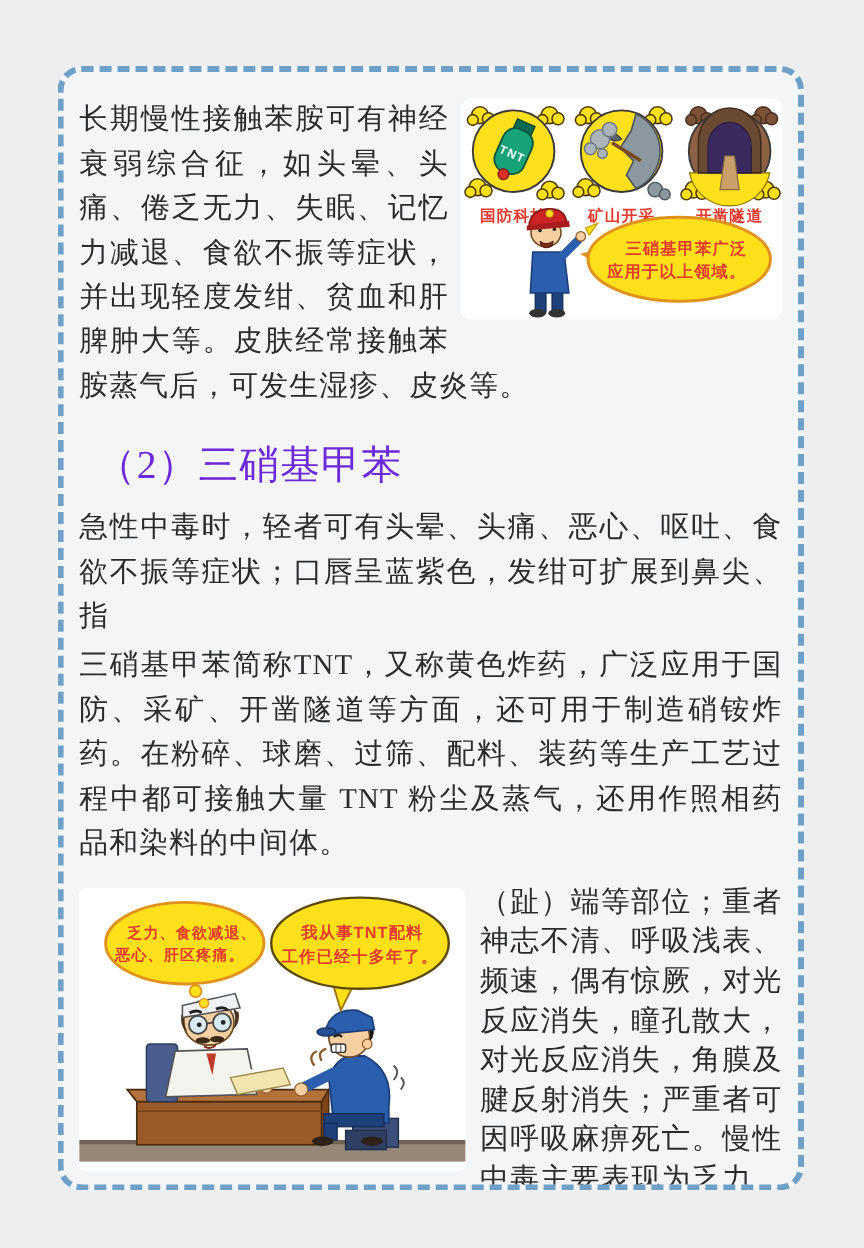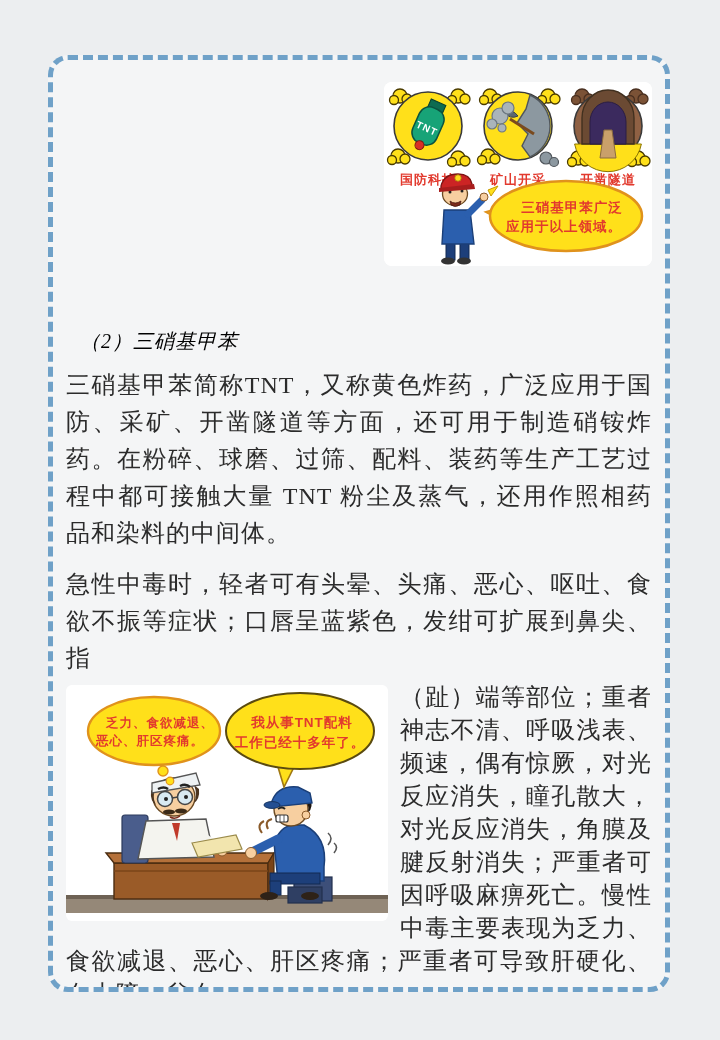--- a/index.html
+++ b/index.html
@@ -22,25 +22,24 @@
   .para {
     font-size:24px;
     line-height:37px;
     letter-spacing:1px;
     color:#2b2b2b;
     text-align:justify;
     text-justify:inter-ideograph;
     margin-bottom:14px;
   }
   .heading {
-    font-size:20px;
+    font-size:33px;
     letter-spacing:1px;
-    color:#000000;
+    color:#6d28d9;
     margin:24px 0 12px 14px;
-    font-style:italic;
   }
   .p-acute1 { margin-bottom:4px; }
   .p-wrap { line-height:33px; margin-bottom:0; }
   .illus {
     background:#ffffff;
     border-radius:8px;
   }
   .illus-tnt {
     float:right;
     width:268px; height:184px;
@@ -154,27 +153,28 @@
         </g>
 
         <g>
           <polygon points="102,130 130,122 128,144" fill="#ffe01a" stroke="#e0921c" stroke-width="2"></polygon>
           <ellipse cx="182" cy="134" rx="76" ry="35" fill="#ffe01a" stroke="#e0921c" stroke-width="2.5"></ellipse>
           <text class="svg-label" x="188" y="130" text-anchor="middle" font-size="13.5">三硝基甲苯广泛</text>
           <text class="svg-label" x="180" y="149" text-anchor="middle" font-size="13.5">应用于以上领域。</text>
         </g>
       </svg>
     </div>
+    <span>长期慢性接触苯胺可有神经衰弱综合征，如头晕、头痛、倦乏无力、失眠、记忆力减退、食欲不振等症状，并出现轻度发绀、贫血和肝脾肿大等。皮肤经常接触苯胺蒸气后，可发生湿疹、皮炎等。</span>
   </div>
 
   <div class="heading">（2）三硝基甲苯</div>
 
+  <div class="para p-acute1">急性中毒时，轻者可有头晕、头痛、恶心、呕吐、食欲不振等症状；口唇呈蓝紫色，发绀可扩展到鼻尖、指</div>
+
   <div class="para">三硝基甲苯简称TNT，又称黄色炸药，广泛应用于国防、采矿、开凿隧道等方面，还可用于制造硝铵炸药。在粉碎、球磨、过筛、配料、装药等生产工艺过程中都可接触大量 TNT 粉尘及蒸气，还用作照相药品和染料的中间体。</div>
-
-  <div class="para p-acute1">急性中毒时，轻者可有头晕、头痛、恶心、呕吐、食欲不振等症状；口唇呈蓝紫色，发绀可扩展到鼻尖、指</div>
 
   <div class="para p-wrap clearfix">
     <div class="illus illus-doctor">
       <svg width="322" height="236" viewBox="0 0 322 236">
         <rect x="0" y="0" width="322" height="236" rx="6" fill="#ffffff"></rect>
 
         <rect x="0" y="210" width="322" height="4" fill="#6e6254"></rect>
         <rect x="0" y="214" width="322" height="14" fill="#958878"></rect>
 
         <g>

